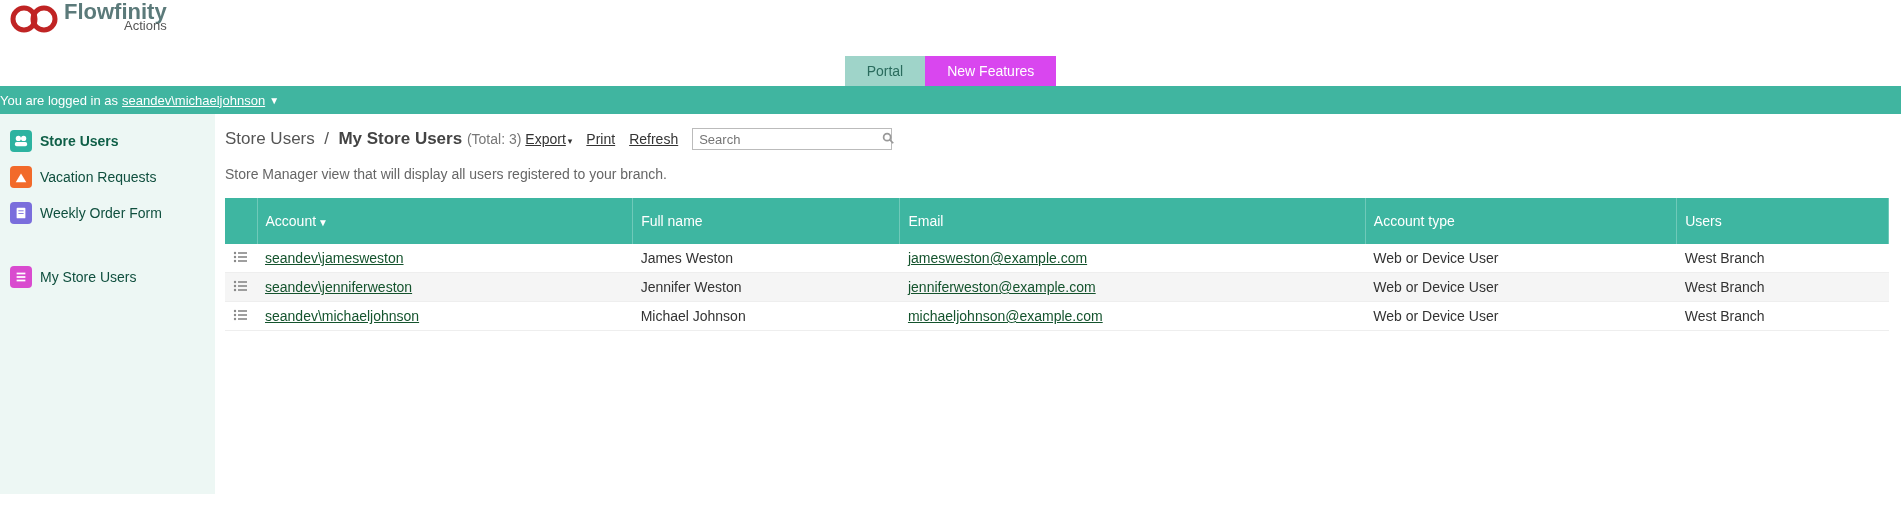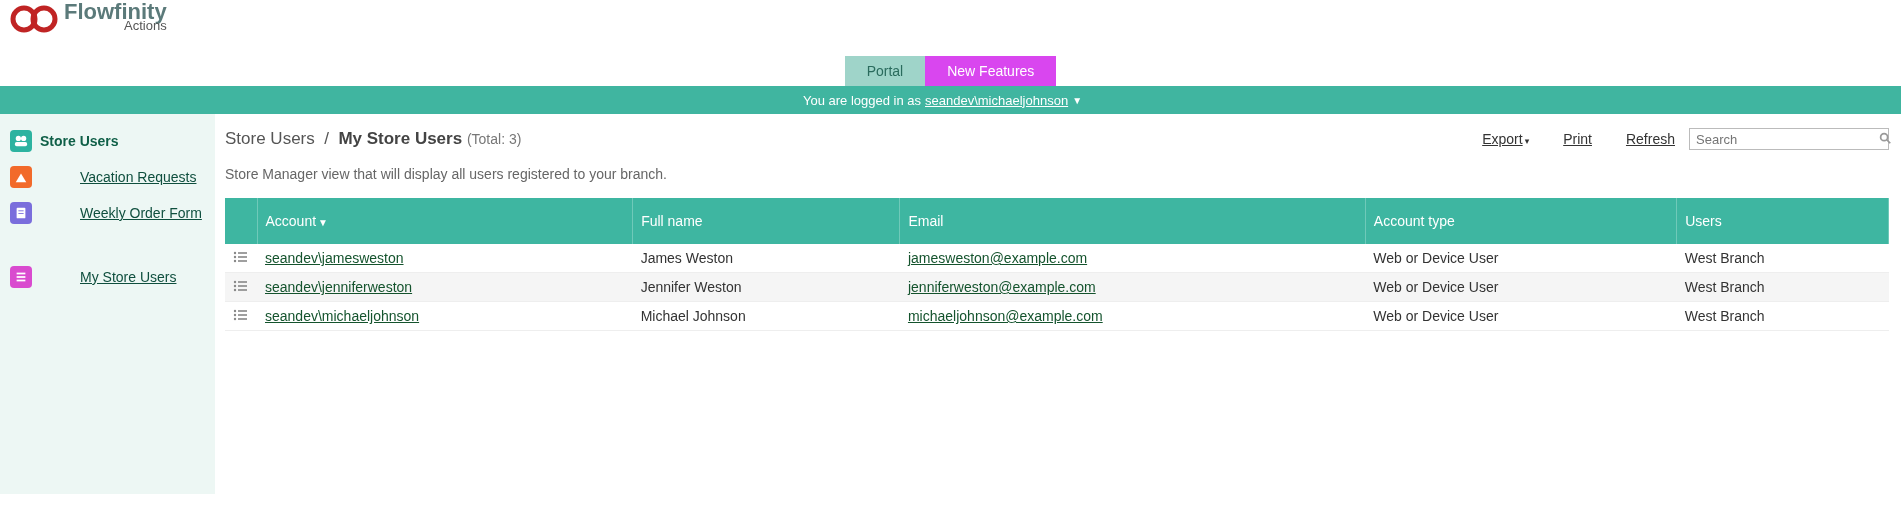--- a/index.html
+++ b/index.html
@@ -10,42 +10,42 @@
 .logo-icon { width: 48px; height: 30px; }
 .logo-text { display: flex; flex-direction: column; line-height: 1em; }
 .logo-brand { font-size: 22px; font-weight: bold; color: #5b7a7a; }
 .logo-brand-act { font-size: 13px; color: #555; text-align: right; }
 
 .tabs-bar { display:flex; justify-content:center; height:30px; }
 .tab { display:inline-flex; align-items:center; justify-content:center; padding:0 22px; color:#fff; font-size:14px; height:30px; cursor:pointer;}
 .tab-active { background:#9fd4c9; color:#2a6b5d; }
 .tab-inactive { background:#d946ef; color:#fff; }
 
-.login-bar { background:#40b5a0; height:28px; display:flex; justify-content:center; align-items:center; padding-right:16px; color:#fff; font-size:13px;}
+.login-bar { background:#40b5a0; height:28px; display:flex; justify-content:flex-start; align-items:center; padding-right:16px; color:#fff; font-size:13px;}
 .login-bar .username { text-decoration: underline; margin-left:4px; cursor:pointer;}
 .login-bar .chev { margin-left:4px; font-size:10px;}
 
 .main { display:flex; }
 
 .sidebar { width:215px; background:#edf7f4; min-height:380px; padding:12px 10px 10px 10px;}
 .side-item { display:flex; align-items:center; gap:8px; padding:4px 0 10px 0; font-size:14px;}
 .side-item .side-icon { width:22px; height:22px; border-radius:4px; display:flex; align-items:center; justify-content:center; flex-shrink:0;}
 .side-item a, .side-item span.lbl { color:#0f4f3e; }
-.side-item a.lbl { text-decoration: underline; cursor:pointer;margin-left:40px;}
+.side-item a.lbl { cursor:pointer;}
 .side-item span.lbl-bold { font-weight:bold; text-decoration:none; color:#0f5f47;}
 .side-group-sep { height:14px; }
 
 .content { flex:1; padding:14px 12px 20px 10px; }
-.breadcrumb-row { display:flex; align-items:center; justify-content:space-between; gap:28px;}
+.breadcrumb-row { display:flex; align-items:center; justify-content:flex-start; gap:4px;}
 .breadcrumb { font-size:17px; color:#555;}
 .breadcrumb .bc-link { color:#555; text-decoration: underline dotted transparent;}
 .breadcrumb .bc-current { font-weight:bold; color:#444;}
 .breadcrumb .bc-total { font-size:14px; color:#777; font-weight:normal;}
 .bc-actions { display:flex; align-items:center; gap:14px;}
-.bc-actions a { color:#333; text-decoration: underline; font-size:14px; cursor:pointer;margin-left:20px;}
+.bc-actions a { color:#333; text-decoration: underline; font-size:14px; cursor:pointer;}
 .bc-actions .caret { font-size:9px; margin-left:2px;}
 .search-box { border:1px solid #bbb; display:flex; align-items:center; height:22px; width:200px;}
 .search-box input { border:none; outline:none; padding:2px 6px; font-size:13px; flex:1; background:transparent;}
 .search-box .search-icn { width:20px; color:#999; text-align:center; font-size:14px;}
 
 .desc { color:#666; font-size:14px; margin-top:16px; }
 
 .table-wrap { margin-top:16px; }
 table.data { width:100%; border-collapse:collapse; font-size:14px;}
 table.data thead th { background:#3eb6a1; color:#fff; text-align:left; padding:15px 8px; font-weight:normal; border-right:1px solid #6fc9b9;}

